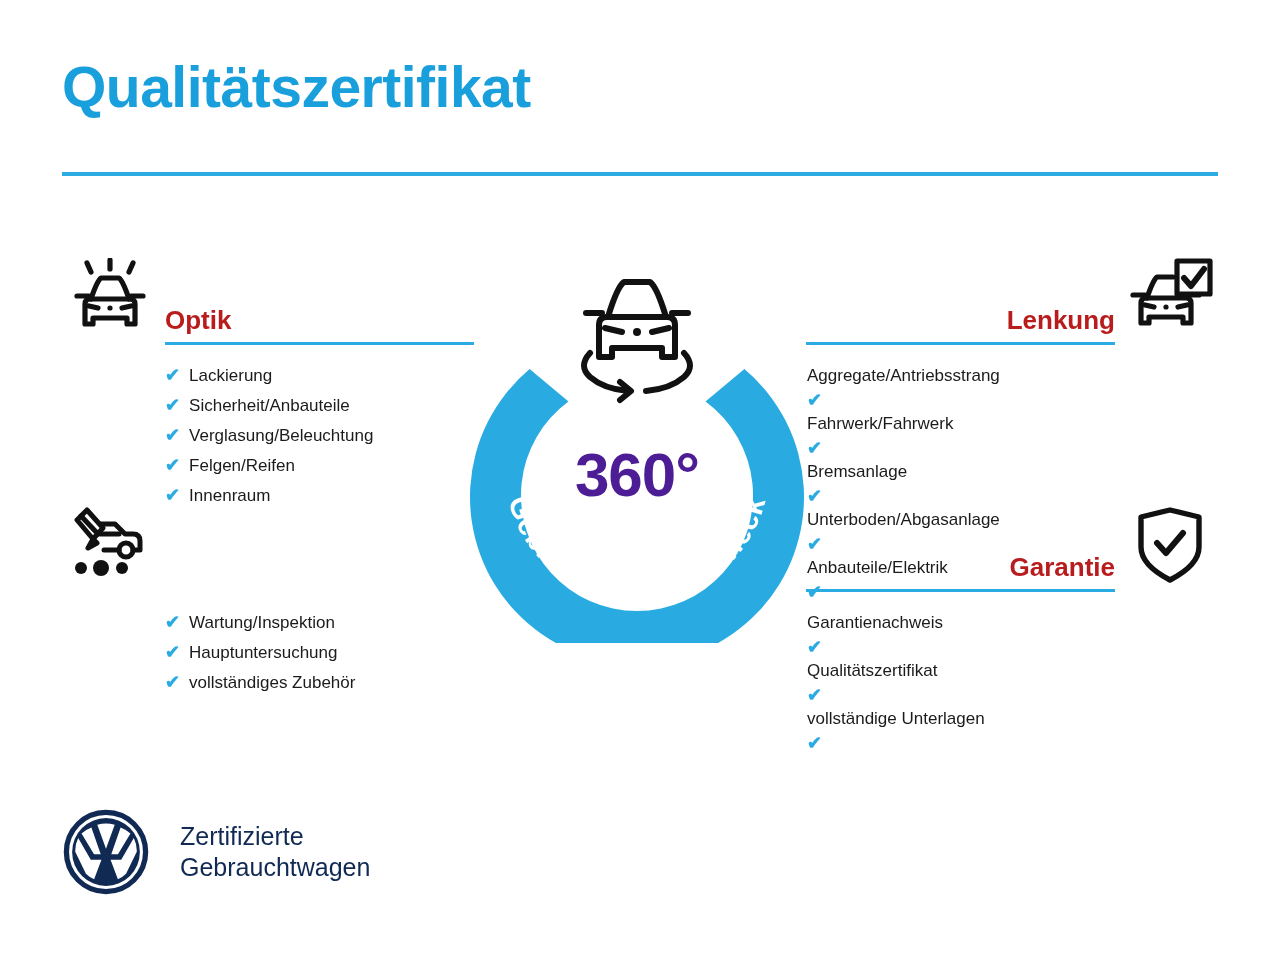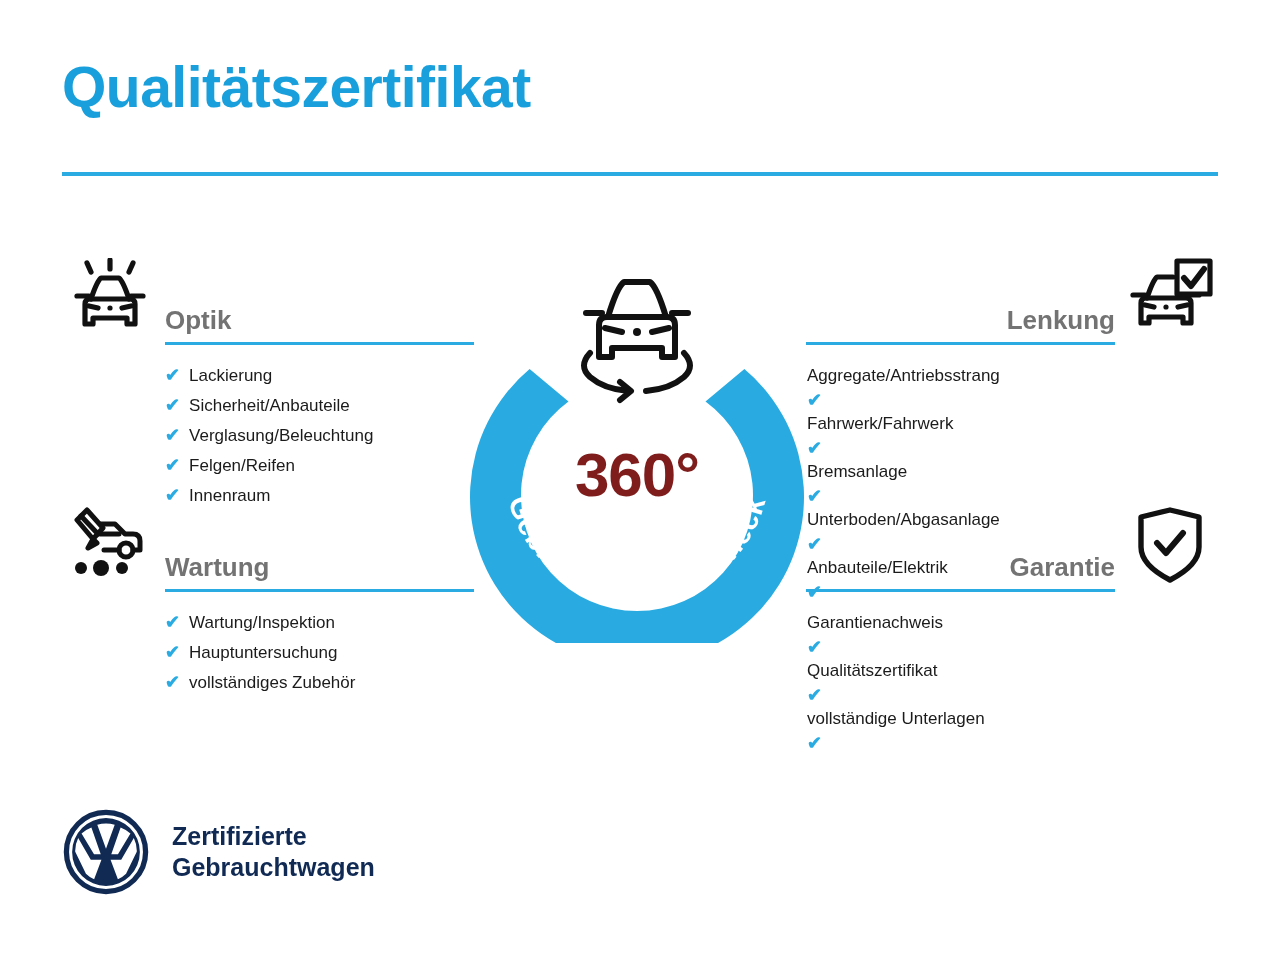--- a/index.html
+++ b/index.html
@@ -65,21 +65,21 @@
   .sec-title-wrap {
     position: absolute;
     bottom: 0;
   }
   .left  .sec-title-wrap { left: 103px; right: 8px; }
   .right .sec-title-wrap { right: 103px; left: 8px; }
 
   .sec-title {
     font-size: 26px;
     font-weight: 700;
-    color: #737373;
+    color: #b91c1c;
     line-height: 1.1;
     padding-bottom: 7px;
     white-space: nowrap;
   }
   .left  .sec-title { text-align: left; }
   .right .sec-title { text-align: right; }
 
   .sec-rule {
     height: 3px;
     background: #2aabe2;
@@ -132,38 +132,38 @@
     display: flex;
     align-items: center;
     justify-content: center;
     pointer-events: none;
   }
   .badge-center span {
     position: relative;
     top: 13px;
     font-size: 62px;
     font-weight: 700;
-    color: #7f1d1d;
+    color: #4c1d95;
     letter-spacing: -1px;
     margin-top: 36px;
   }
 
   
   .footer-logo {
     position: absolute;
     left: 62px;
     top: 808px;
     display: flex;
     align-items: center;
   }
   .vw-mark { width: 88px; height: 88px; }
   .footer-text {
-    margin-left: 22px;
+    margin-left: 30px;
     font-size: 25px;
-    font-weight: 700;
+    font-weight: 400;
     line-height: 1.25;
     color: #102a54;
   }
   .footer-text div { white-space: nowrap; }
 </style>
 </head>
 <body>
 
 <div class="page-title">Qualitätszertifikat</div>
 <div class="title-rule"></div>
@@ -221,24 +221,20 @@
         <path d="M14 10 L31 28"></path>
         <path d="M26 33 L21 42 L30 37 Z" fill="#111"></path>
         <path d="M34 18 L48 18 L58 28 L66 28 Q73 28 73 35 L73 44 L66 44"></path>
         <path d="M52 44 L37 44"></path>
         <path d="M33 28 L52 28"></path>
         <circle cx="59" cy="44" r="7"></circle>
         <circle cx="14" cy="62" r="6" fill="#111" stroke="none"></circle>
         <circle cx="34" cy="62" r="8" fill="#111" stroke="none"></circle>
         <circle cx="55" cy="62" r="6" fill="#111" stroke="none"></circle>
       </svg>
-    </div>
-    <div class="sec-title-wrap">
-      <div class="sec-title">Wartung</div>
-      <div class="sec-rule"></div>
     </div>
   </div>
   <ul class="check-list">
     <li class="check-item">
       <span class="tick">✔</span>
       <span>Wartung/Inspektion</span>
     </li>
     <li class="check-item">
       <span class="tick">✔</span>
       <span>Hauptuntersuchung</span>

